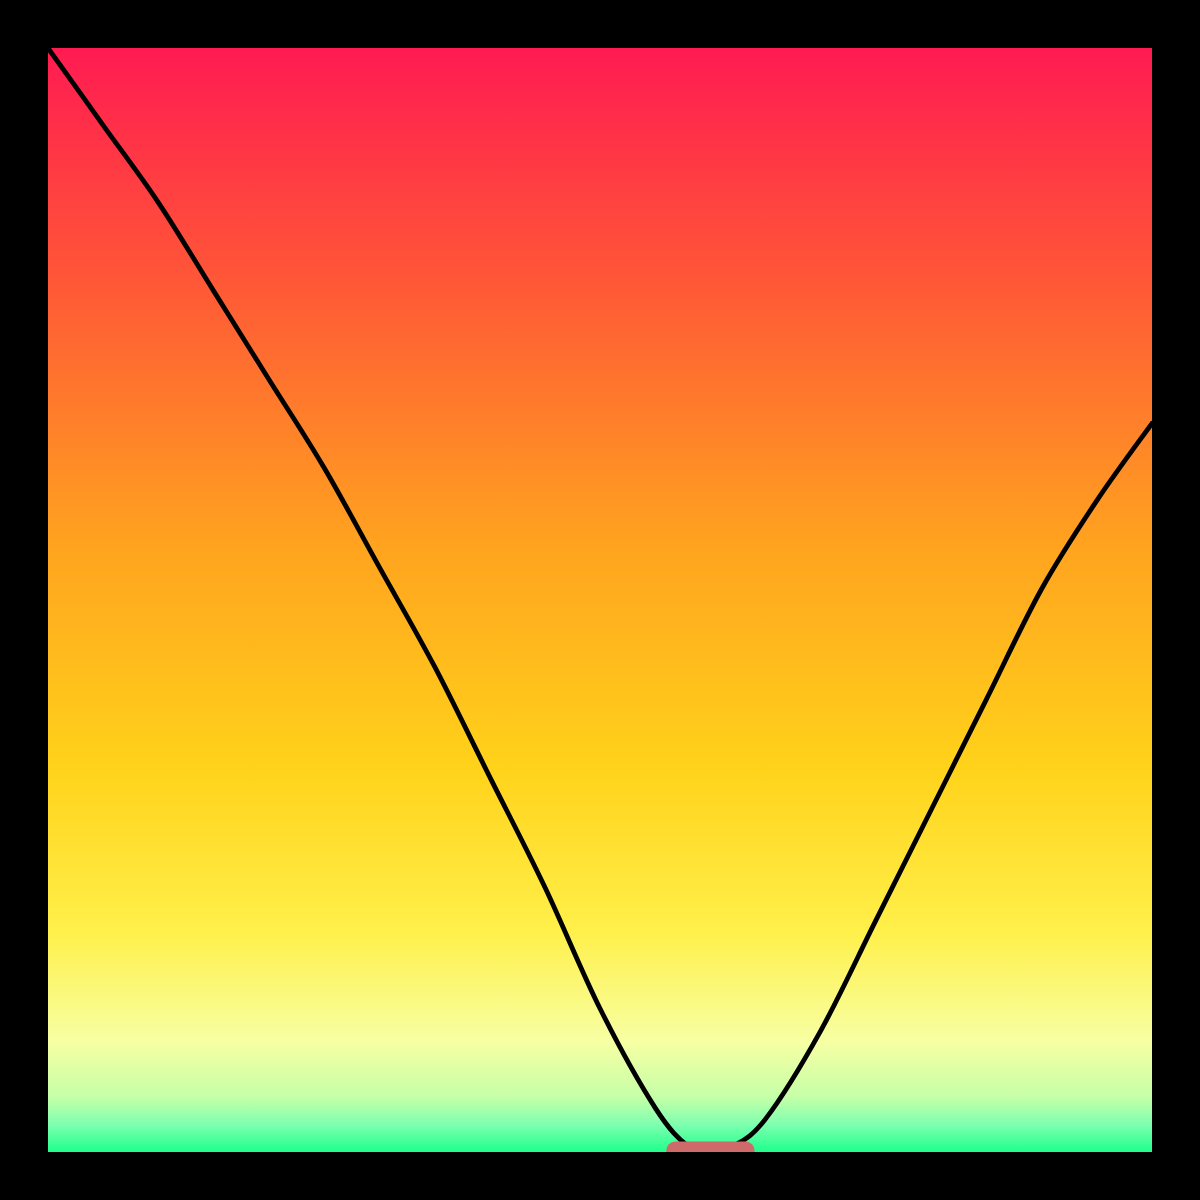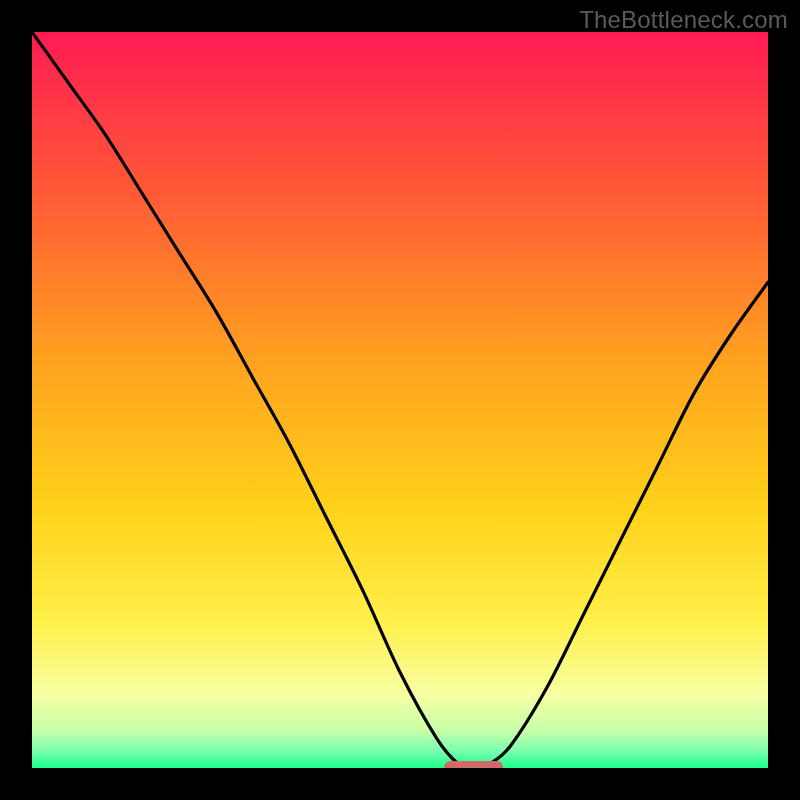--- a/index.html
+++ b/index.html
@@ -33,21 +33,20 @@
     top: 0;
     width: 800px;
     height: 800px;
     z-index: 2;
   }
 </style>
 </head>
 <body>
 
 <div class="frame">
-  <div class="watermark">TheBottleneck.com</div>
   <svg class="plot" viewBox="0 0 800 800">
     <defs>
       <linearGradient id="bg-grad" x1="0" y1="0" x2="0" y2="1">
           <stop offset="0%" stop-color="#ff1b52"></stop>
           <stop offset="20%" stop-color="#ff5438"></stop>
           <stop offset="45%" stop-color="#ffa31f"></stop>
           <stop offset="65%" stop-color="#ffd21a"></stop>
           <stop offset="80%" stop-color="#fff04a"></stop>
           <stop offset="90%" stop-color="#f7ffa3"></stop>
           <stop offset="95%" stop-color="#c6ffa8"></stop>

